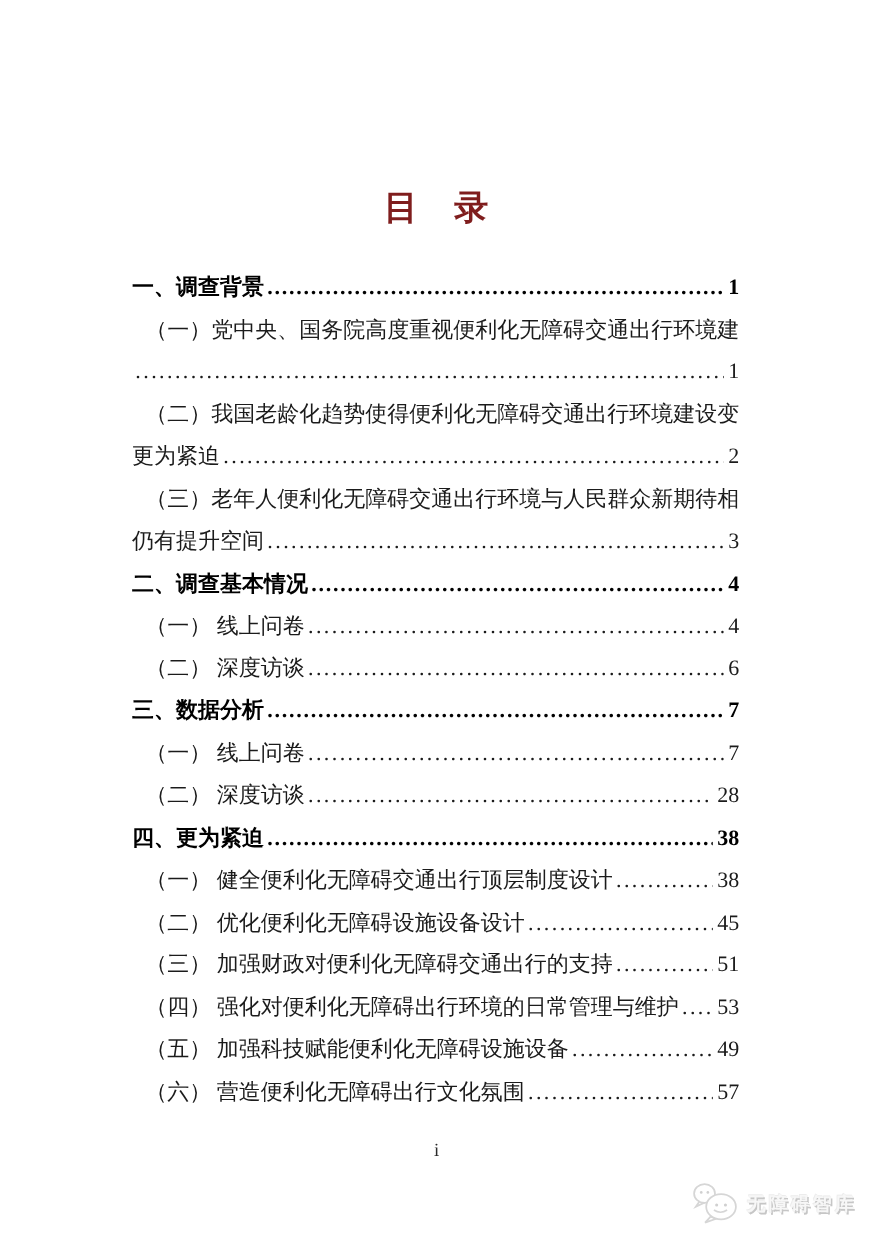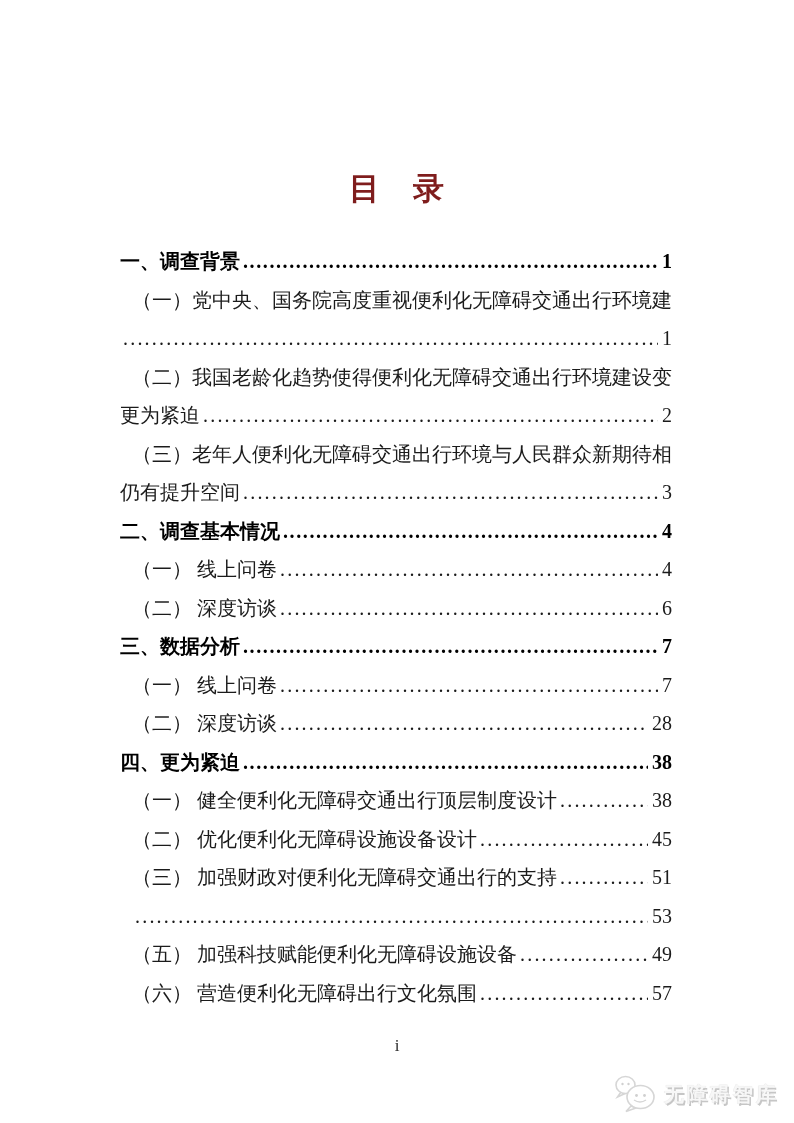--- a/index.html
+++ b/index.html
@@ -54,21 +54,21 @@
     text-align:center; font-size:17px; color:#2a2a2a;
   }
 
   
   .wm {
     position:absolute; right:15px; bottom:8px;
     display:flex; align-items:center;
   }
   .wm-text {
     font-family:"Liberation Sans","DejaVu Sans",sans-serif;
-    font-weight:bold; font-size:20px; letter-spacing:3px;
+    font-weight:bold; font-size:17px; letter-spacing:3px;
     color:#f7f7f7;
     text-shadow:1.5px 1.5px 0 #c6c6c6, -0.5px -0.5px 0 #ececec, 0 0 1px #dcdcdc;
     margin-left:6px;
     user-select:none;
   }
   .wm-icon { display:block; }
 </style>
 </head>
 <body>
 
@@ -173,20 +173,21 @@
       </div>
       <div class="entry lv2">
         <div class="row ind">
           <span class="txt">（三） 加强财政对便利化无障碍交通出行的支持</span>
           <span class="leader"></span>
           <span class="pg">51</span>
         </div>
       </div>
       <div class="entry lv2">
         <div class="row ind">
+          <span class="txt">（四） 强化对便利化无障碍出行环境的日常管理与维护</span>
           <span class="leader"></span>
           <span class="pg">53</span>
         </div>
       </div>
       <div class="entry lv2">
         <div class="row ind">
           <span class="txt">（五） 加强科技赋能便利化无障碍设施设备</span>
           <span class="leader"></span>
           <span class="pg">49</span>
         </div>

